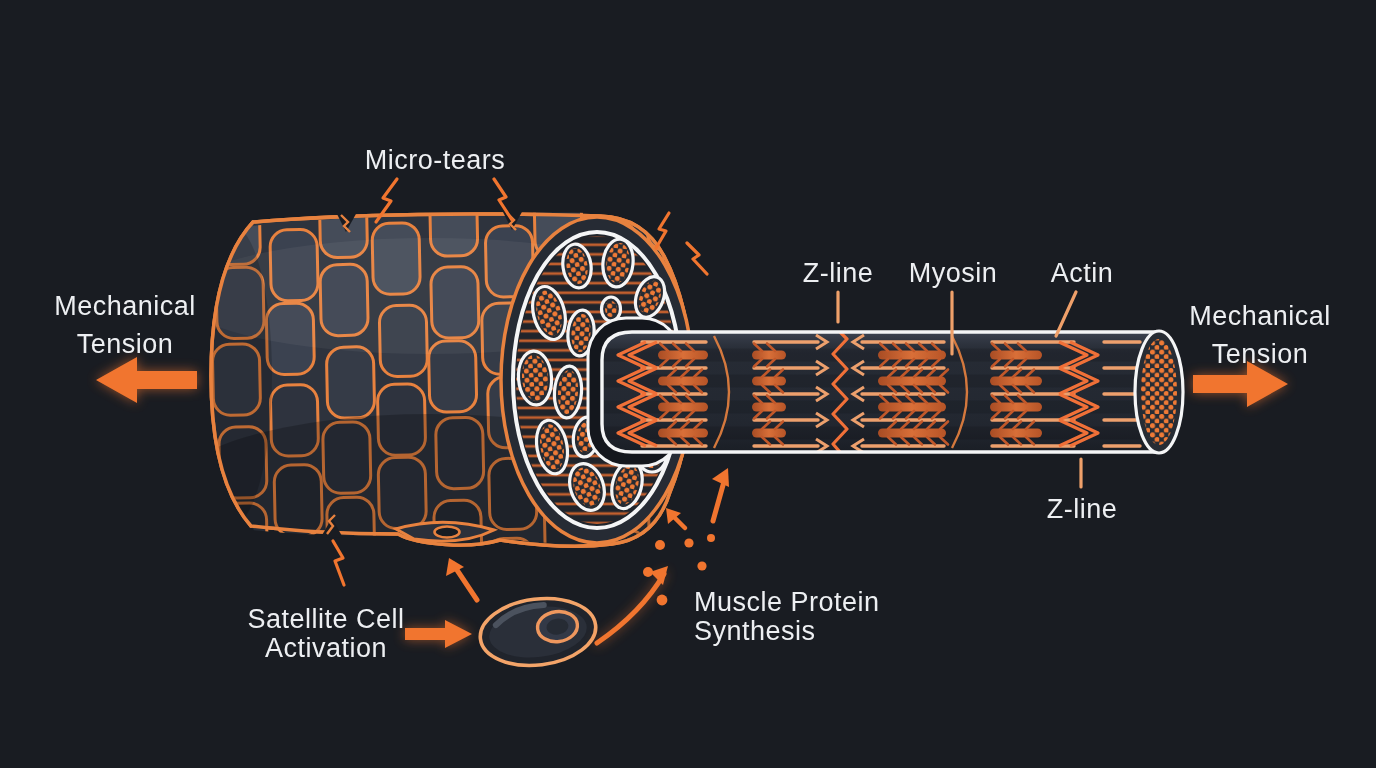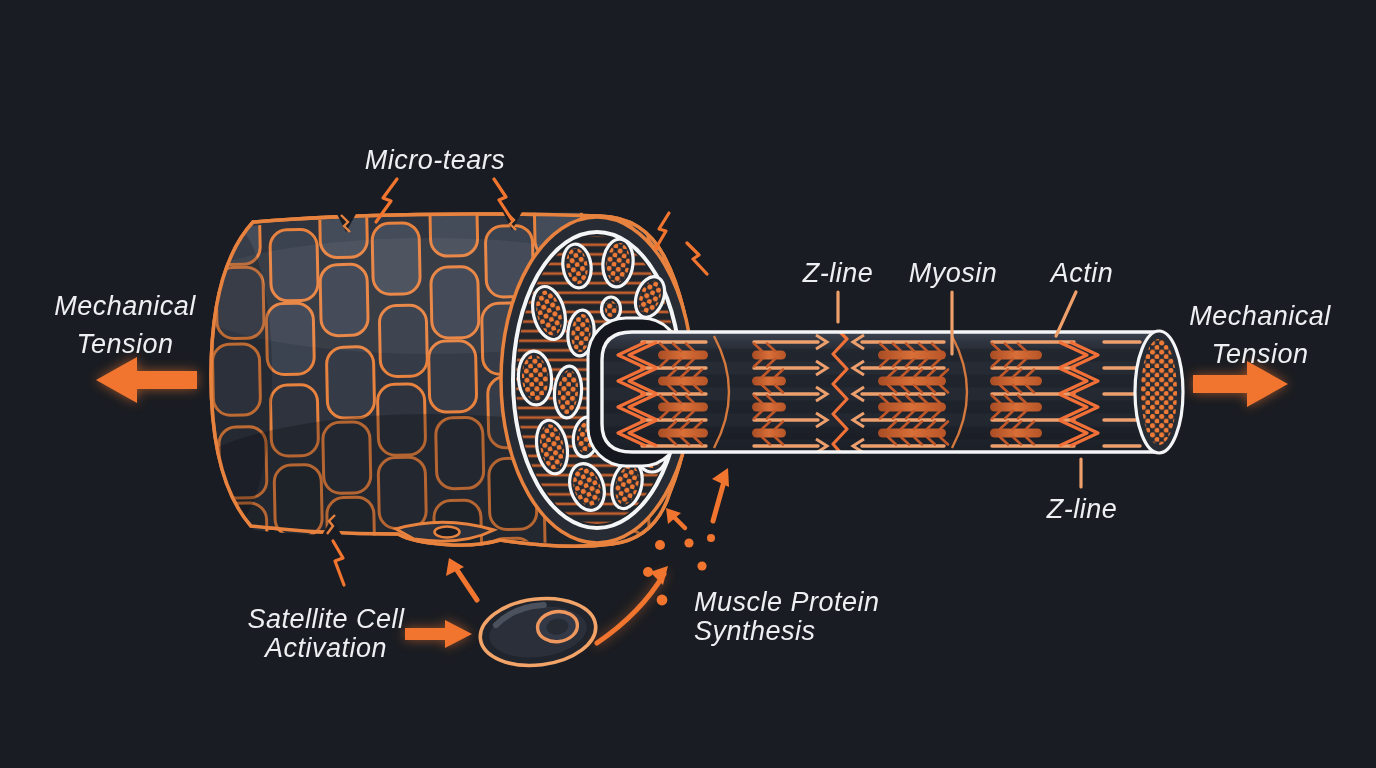--- a/index.html
+++ b/index.html
@@ -1,17 +1,17 @@
 <!DOCTYPE html>
 <html><head>
 <meta charset="utf-8">
 <style>
   html,body{margin:0;padding:0;background:#101218;}
   .stage{position:relative;width:1376px;height:768px;overflow:hidden;background:#a21caf;
-         font-family:"Liberation Sans", sans-serif;font-style:italic;}
+         font-family:"Liberation Sans", sans-serif;}
   svg{display:block;}
   text{fill:#edeff2;font-family:"Liberation Sans", sans-serif;font-weight:500;}
   .lbl{font-size:27px;letter-spacing:0.5px;}
 </style>
 </head>
 <body>
 
 <div class="stage">
 <svg width="1376" height="768" viewBox="0 0 1376 768">
   <defs>

